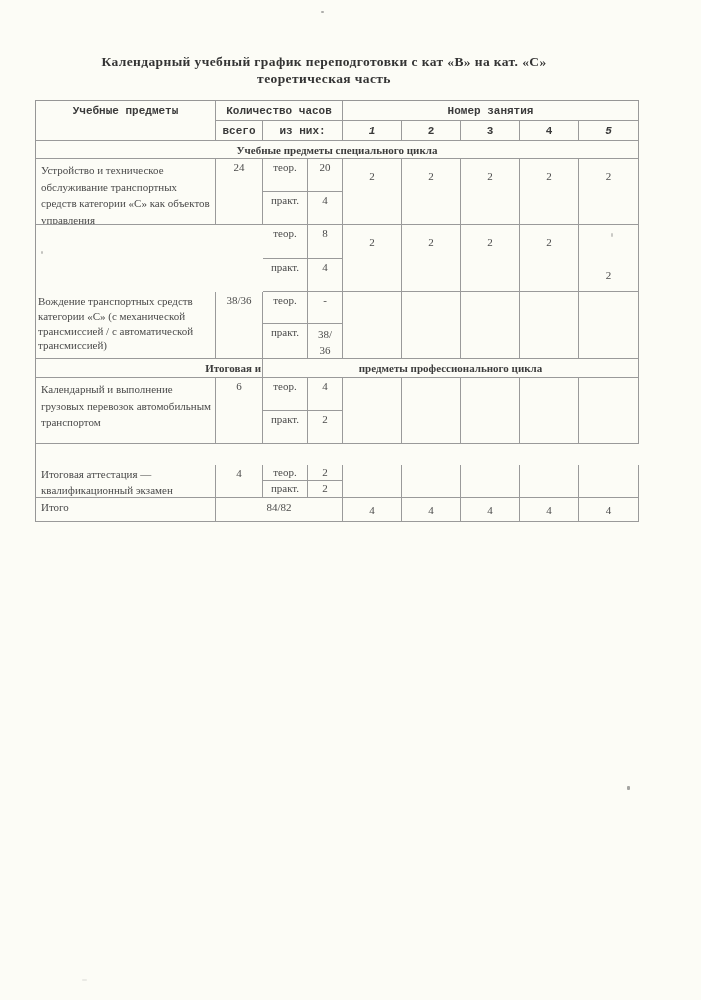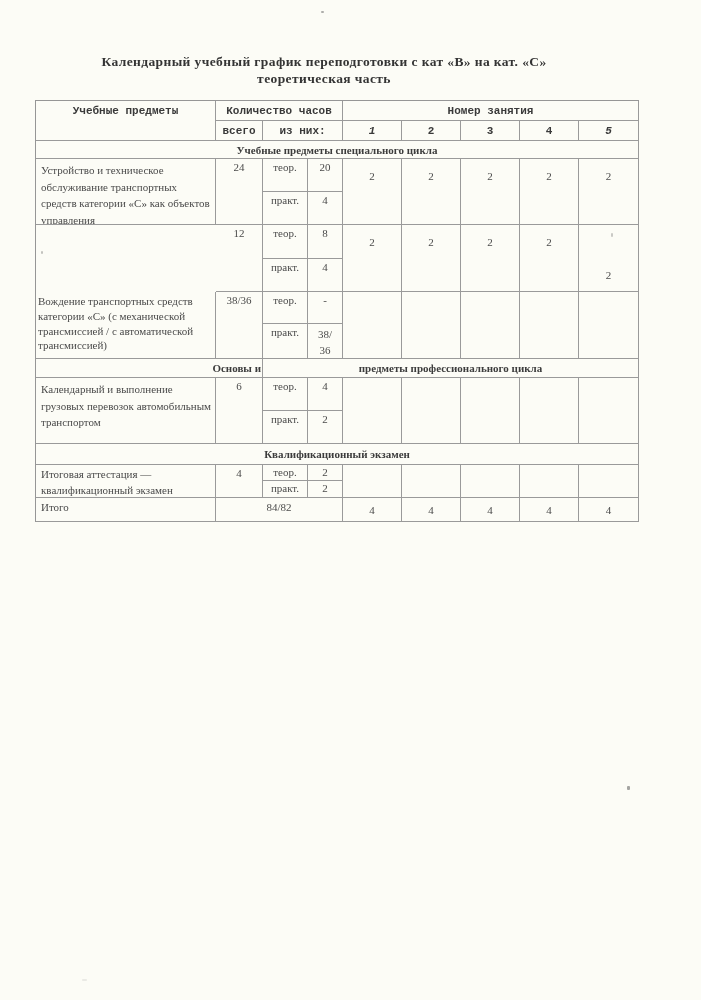--- a/index.html
+++ b/index.html
@@ -84,21 +84,20 @@
     <div class="c mid nb" style="grid-area:4/8/5/9">2</div>
     <div class="c mid nb" style="grid-area:4/9/5/10">2</div>
     <div class="c lbl" style="grid-area:5/3/6/4">практ.</div>
     <div class="c ctr hourv" style="grid-area:5/4/6/5">4</div>
     <div class="c mid" style="grid-area:5/5/6/6"></div>
     <div class="c mid" style="grid-area:5/6/6/7"></div>
     <div class="c mid" style="grid-area:5/7/6/8"></div>
     <div class="c mid" style="grid-area:5/8/6/9"></div>
     <div class="c mid" style="grid-area:5/9/6/10"></div>
 
-    <div class="c topc" style="grid-area:6/2/8/3">12</div>
     <div class="c lbl" style="grid-area:6/3/7/4">теор.</div>
     <div class="c ctr hourv" style="grid-area:6/4/7/5">8</div>
     <div class="c mid nb" style="grid-area:6/5/7/6">2</div>
     <div class="c mid nb" style="grid-area:6/6/7/7">2</div>
     <div class="c mid nb" style="grid-area:6/7/7/8">2</div>
     <div class="c mid nb" style="grid-area:6/8/7/9">2</div>
     <div class="c mid nb" style="grid-area:6/9/7/10"></div>
     <div class="c lbl" style="grid-area:7/3/8/4">практ.</div>
     <div class="c ctr hourv" style="grid-area:7/4/8/5">4</div>
     <div class="c mid" style="grid-area:7/5/8/6"></div>
@@ -118,41 +117,40 @@
     <div class="c mid nb" style="grid-area:8/9/9/10"></div>
     <div class="c lbl" style="grid-area:9/3/10/4">практ.</div>
     <div class="c ctr hourv prew" style="grid-area:9/4/10/5;line-height:16px">38/
 36</div>
     <div class="c mid" style="grid-area:9/5/10/6"></div>
     <div class="c mid" style="grid-area:9/6/10/7"></div>
     <div class="c mid" style="grid-area:9/7/10/8"></div>
     <div class="c mid" style="grid-area:9/8/10/9"></div>
     <div class="c mid" style="grid-area:9/9/10/10"></div>
 
-    <div class="c sec-right" style="grid-area:10/1/11/3">Основы и</div>
+    <div class="c sec-right" style="grid-area:10/1/11/3">Итоговая и</div>
     <div class="c sec" style="grid-area:10/3/11/10">предметы профессионального цикла</div>
 
     <div class="c subj" style="grid-area:11/1/13/2">Календарный и выполнение грузовых перевозок автомобильным транспортом</div>
     <div class="c topc" style="grid-area:11/2/13/3">6</div>
     <div class="c lbl" style="grid-area:11/3/12/4">теор.</div>
     <div class="c ctr hourv" style="grid-area:11/4/12/5">4</div>
     <div class="c mid nb" style="grid-area:11/5/12/6"></div>
     <div class="c mid nb" style="grid-area:11/6/12/7"></div>
     <div class="c mid nb" style="grid-area:11/7/12/8"></div>
     <div class="c mid nb" style="grid-area:11/8/12/9"></div>
     <div class="c mid nb" style="grid-area:11/9/12/10"></div>
     <div class="c lbl" style="grid-area:12/3/13/4">практ.</div>
     <div class="c ctr hourv" style="grid-area:12/4/13/5">2</div>
     <div class="c mid" style="grid-area:12/5/13/6"></div>
     <div class="c mid" style="grid-area:12/6/13/7"></div>
     <div class="c mid" style="grid-area:12/7/13/8"></div>
     <div class="c mid" style="grid-area:12/8/13/9"></div>
     <div class="c mid" style="grid-area:12/9/13/10"></div>
 
-    <div class="c sec" style="grid-area:13/1/14/10">Квалификационный экзамен</div>
 
     <div class="c subj-small" style="grid-area:14/1/16/2">Итоговая аттестация — квалификационный экзамен</div>
     <div class="c topc" style="grid-area:14/2/16/3">4</div>
     <div class="c lbl" style="grid-area:14/3/15/4;padding-top:1px">теор.</div>
     <div class="c ctr" style="grid-area:14/4/15/5;padding-top:1px">2</div>
     <div class="c mid nb" style="grid-area:14/5/15/6"></div>
     <div class="c mid nb" style="grid-area:14/6/15/7"></div>
     <div class="c mid nb" style="grid-area:14/7/15/8"></div>
     <div class="c mid nb" style="grid-area:14/8/15/9"></div>
     <div class="c mid nb" style="grid-area:14/9/15/10"></div>

